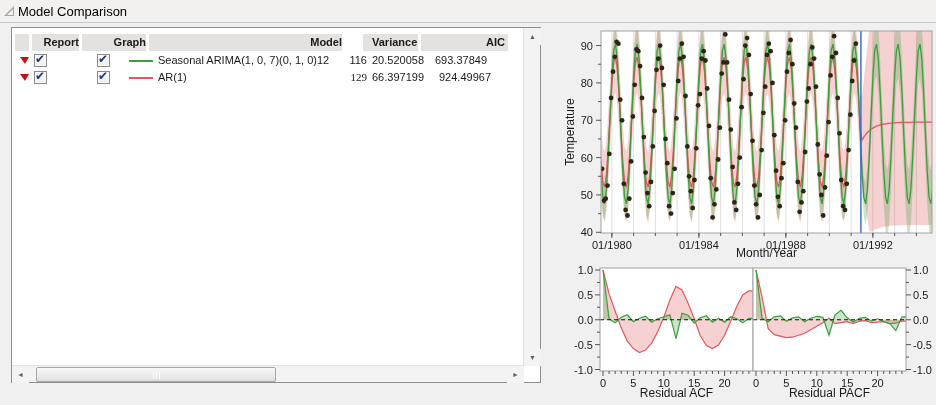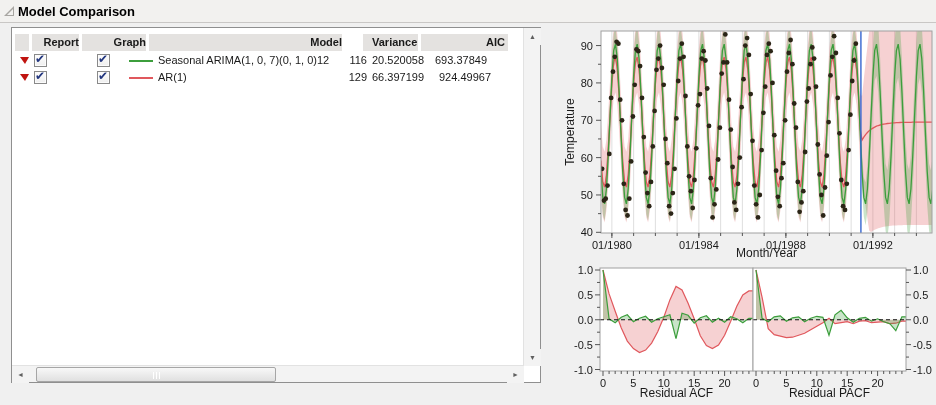--- a/index.html
+++ b/index.html
@@ -8,21 +8,21 @@
     font-family:"Liberation Sans","DejaVu Sans",sans-serif;
     font-size:11px; color:#1a1a1a; background:#f0f0f0; position:relative;
   }
   
   .titlebar { position:absolute; left:0; top:0; width:936px; height:23px;
     background:#f2f1ef; border-bottom:1px solid #c9c7c5; }
   .disclosure { position:absolute; left:4px; top:6px; width:0; height:0;
     border-bottom:10px solid #a8a6a2; border-left:10px solid transparent; }
   .disclosure:after { content:""; position:absolute; left:-7px; top:3px; width:0; height:0;
     border-bottom:6px solid #f2f1ef; border-left:6px solid transparent; }
-  .title { position:absolute; left:18px; top:4px; font-size:13px; font-weight:bold; color:#000; }
+  .title { position:absolute; left:18px; top:4px; font-size:13px; font-weight:normal; color:#000; }
   
   .panel { position:absolute; left:11px; top:27px; width:530px; height:356px;
     background:#fff; border:1px solid #8f8f8f; }
   .hcell { position:absolute; top:6px; height:17px; background:#e4e2e0;
     font-weight:bold; line-height:17px; white-space:nowrap; overflow:hidden; }
   .hl { padding-left:5px; text-align:right; }
   .hr { padding-right:3px; text-align:right; }
   .trow { position:absolute; left:0; height:17px; width:500px; }
   .redtri { position:absolute; width:0; height:0;
     border-left:5px solid transparent; border-right:4px solid transparent;
@@ -85,21 +85,21 @@
   <div class="trow" style="top:41px;">
     <span class="redtri" style="left:8px; top:5px;"></span>
     <span class="cb" style="left:22px; top:2px;">
         <span class="chk">✔</span>
       </span>
     <span class="cb" style="left:85px; top:2px;">
         <span class="chk">✔</span>
       </span>
     <span class="swatch" style="left: 117px; background: rgb(224, 88, 93);"></span>
     <span class="cellt" style="left:146px;">AR(1)</span>
-    <span class="cellt cellr" style="left:333px;width:22px;">129</span>
+    <span class="cellt cellr" style="left:333px;width:22px;font-family:Liberation Serif, serif;">129</span>
     <span class="cellt cellr" style="left:360px;width:44px;">66.397199</span>
     <span class="cellt cellr" style="left:413px;width:66px;">924.49967</span>
   </div>
 
   <div class="vscroll">
     <div class="sbtn" style="top:0;">▲</div>
     <div class="sbtn" style="bottom:0;">▼</div>
   </div>
 
   <div class="hscroll">

